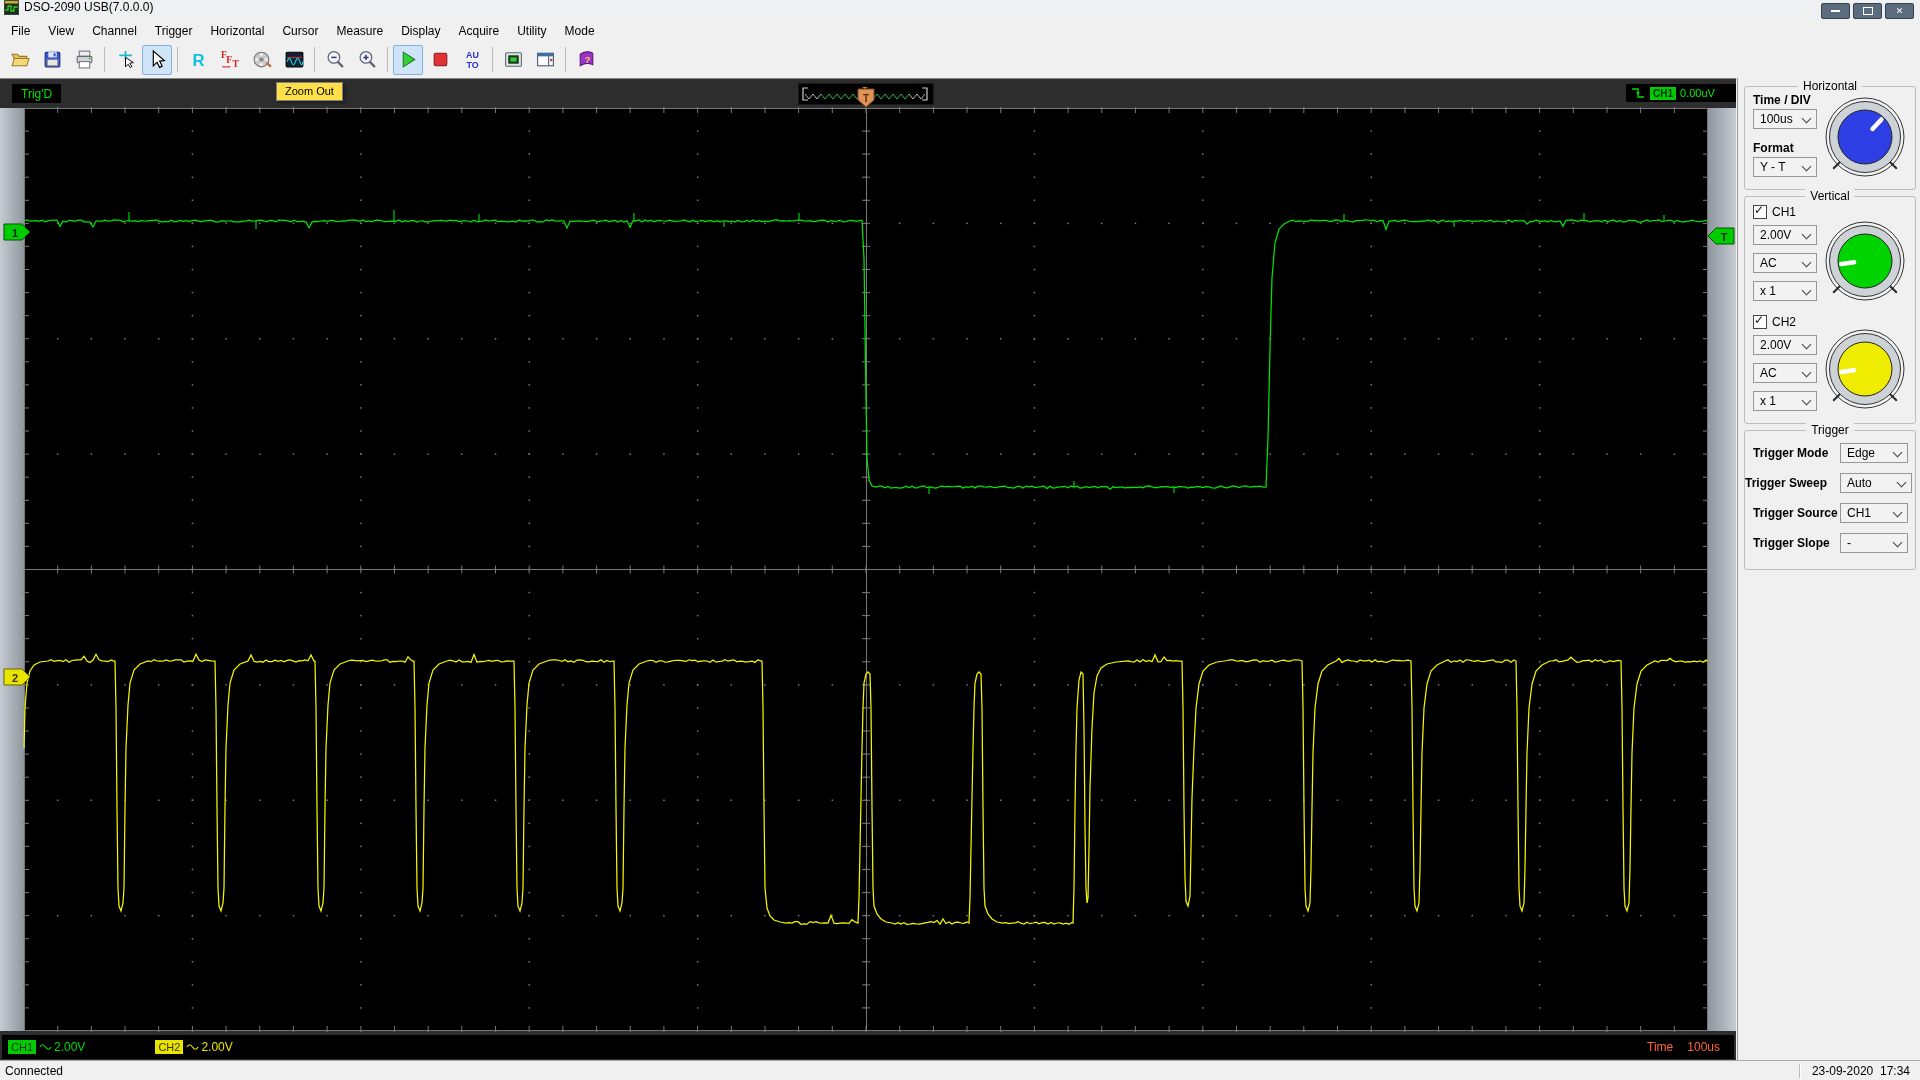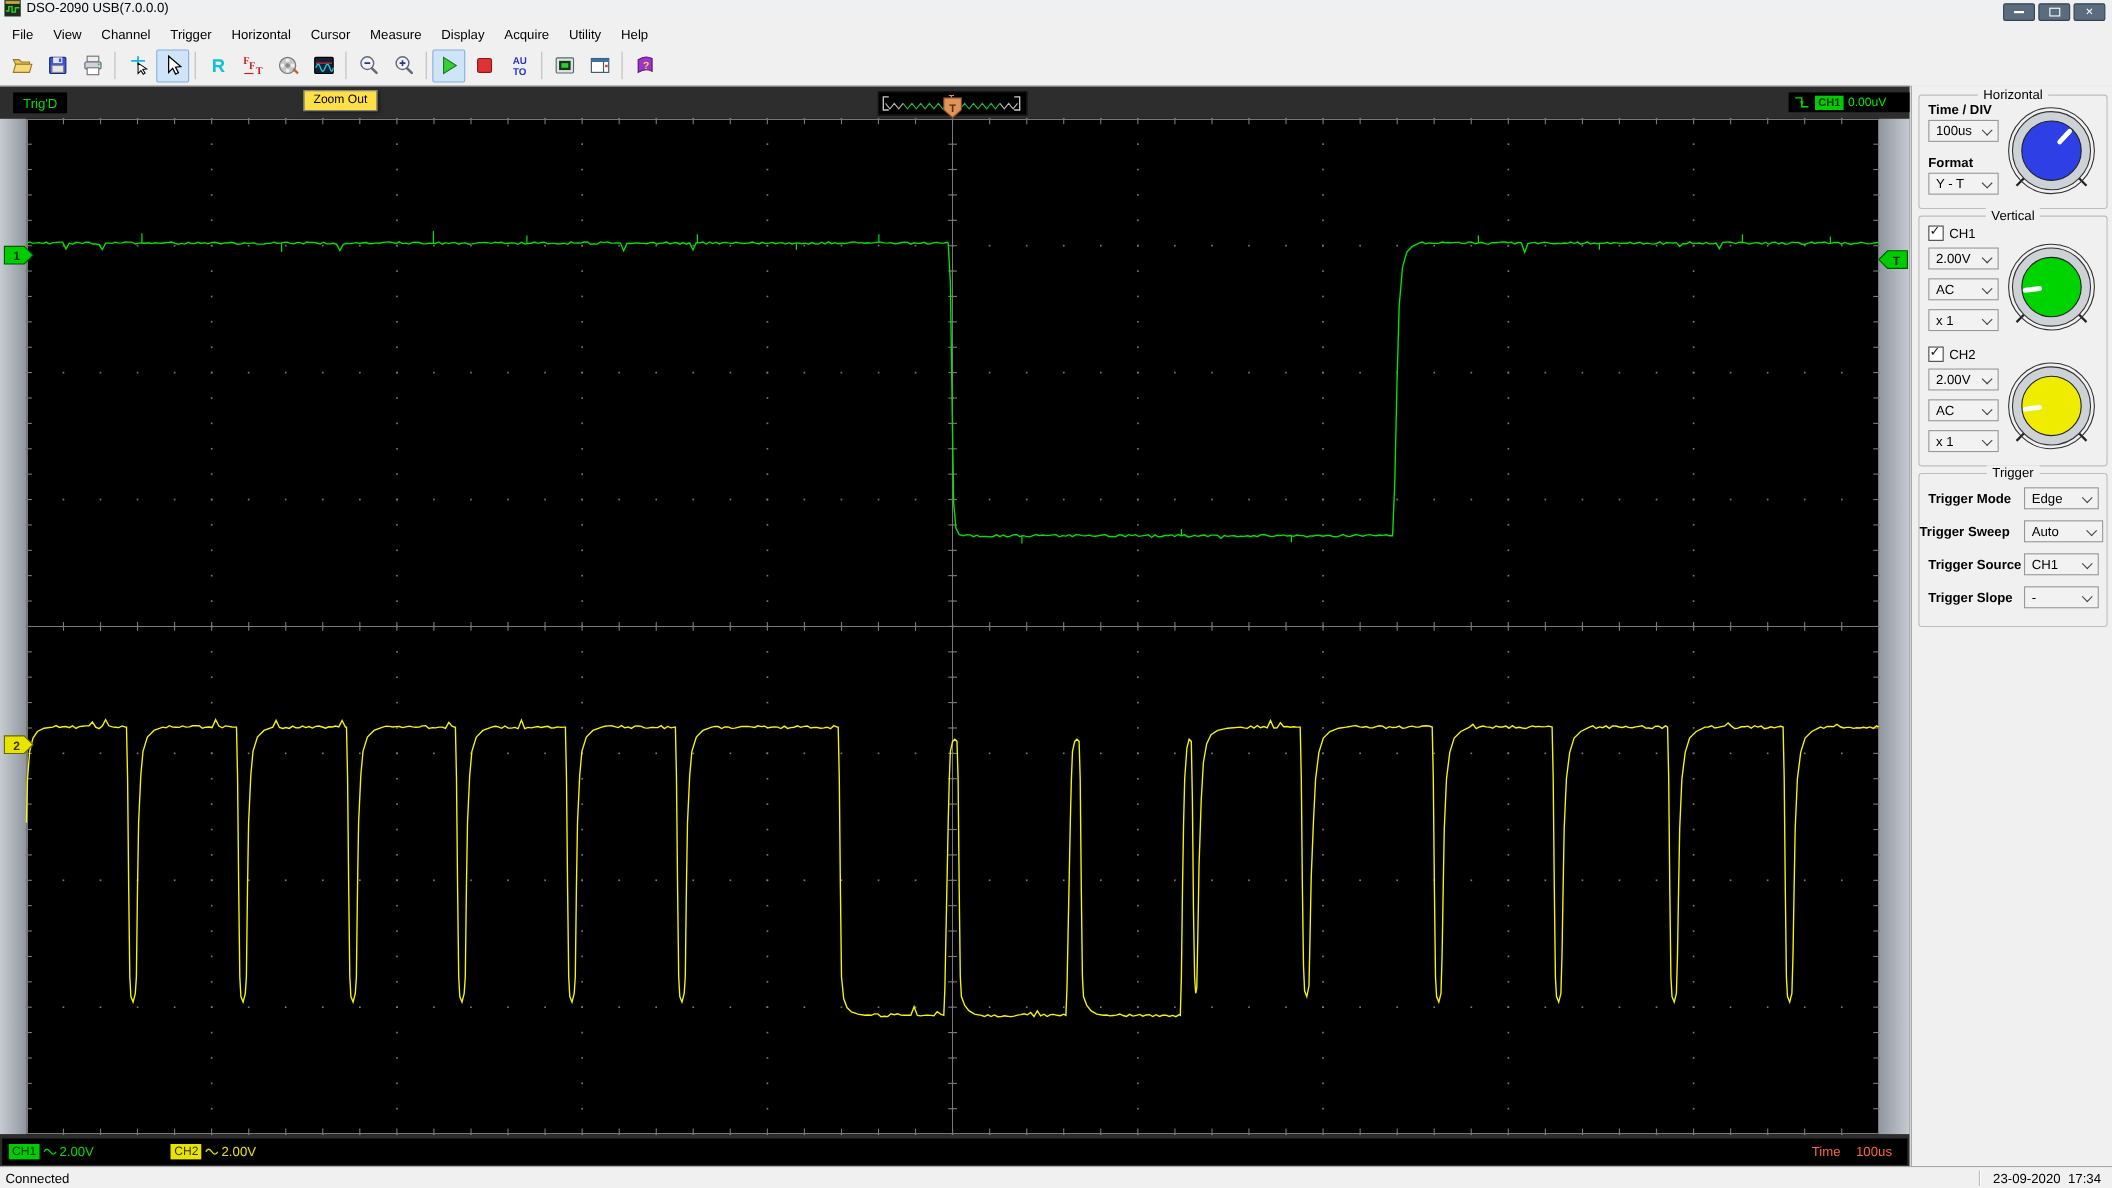--- a/index.html
+++ b/index.html
@@ -106,21 +106,21 @@
     <span class="menuitem">File</span>
     <span class="menuitem">View</span>
     <span class="menuitem">Channel</span>
     <span class="menuitem">Trigger</span>
     <span class="menuitem">Horizontal</span>
     <span class="menuitem">Cursor</span>
     <span class="menuitem">Measure</span>
     <span class="menuitem">Display</span>
     <span class="menuitem">Acquire</span>
     <span class="menuitem">Utility</span>
-    <span class="menuitem">Help</span>
+    <span class="menuitem">Mode</span>
   </div>
 
 <div class="toolbar" id="toolbar">
     <div class="tbtn">
       <svg viewBox="0 0 20 20">
         <path d="M2 5 h5 l2 2 h7 v2 H4 Z" fill="#e8c25a" stroke="#9a7a20"></path>
         <path d="M2 16 L4 9 H18 L16 16 Z" fill="#f5d87a" stroke="#9a7a20"></path>
       </svg>
     </div>
     <div class="tbtn">

